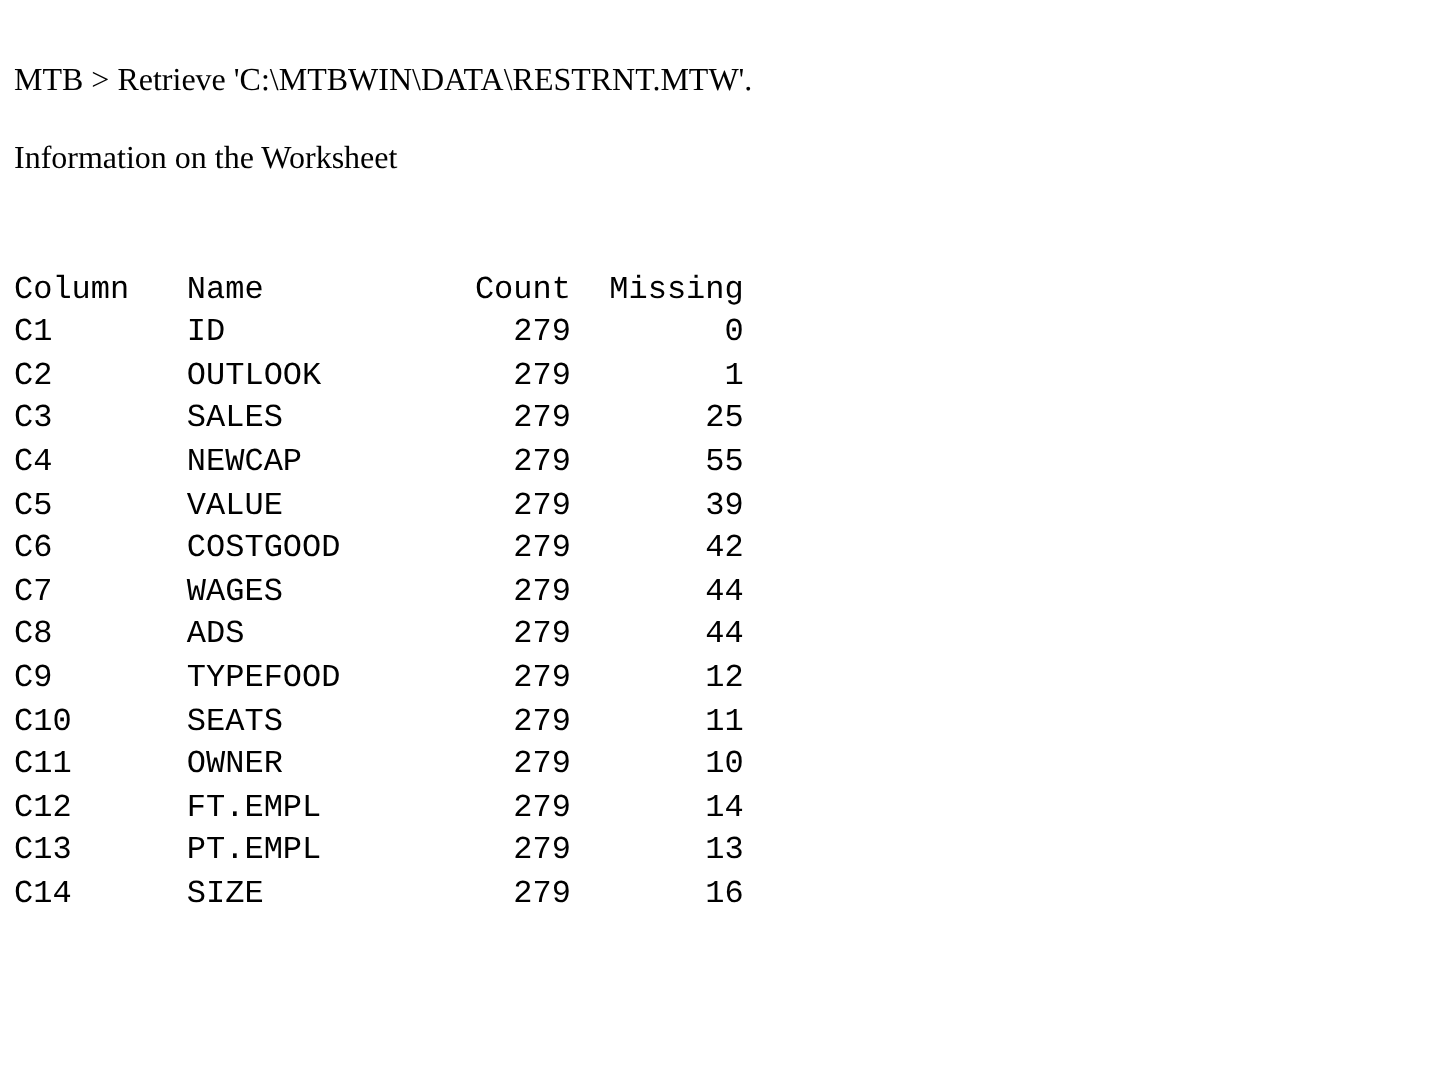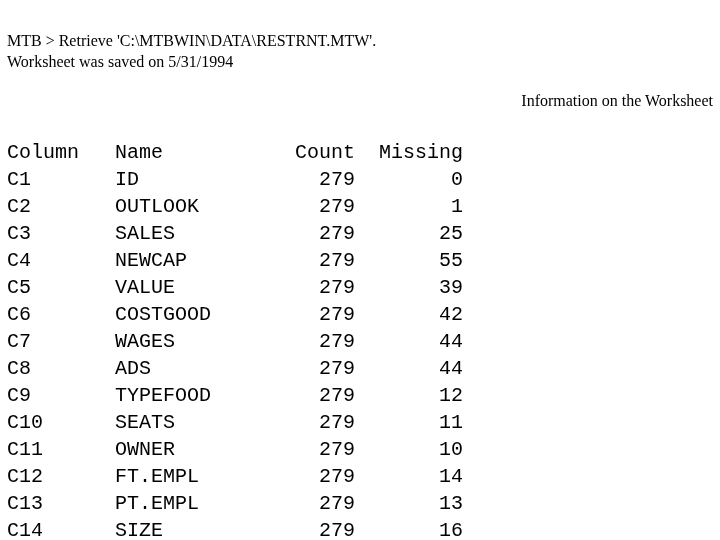--- a/index.html
+++ b/index.html
@@ -12,36 +12,34 @@
       line-height: 1.3;
       width: 720px;
       height: 540px;
       box-sizing: border-box;
     }
     .header-block {
       margin-bottom: 18px;
       margin-top: 24px;
     }
     .info-title {
-      margin-bottom: 28px;
-      text-align: right;
+      margin-bottom: 44px;
     }
     .data-table {
       font-family: "Courier New", Courier, monospace;
-      font-size: 20px;
+      font-size: 16px;
       white-space: pre;
       line-height: 1.35;
     }
   </style>
 </head>
 <body>
 
 <div class="header-block">
   <div>MTB &gt; Retrieve  'C:\MTBWIN\DATA\RESTRNT.MTW'.</div>
-  <div>Worksheet was saved on  5/31/1994</div>
 </div>
 
 <div class="info-title">Information on the Worksheet</div>
 
 <div class="data-table" id="data-table">Column   Name           Count  Missing
 C1       ID               279        0
 C2       OUTLOOK          279        1
 C3       SALES            279       25
 C4       NEWCAP           279       55
 C5       VALUE            279       39

